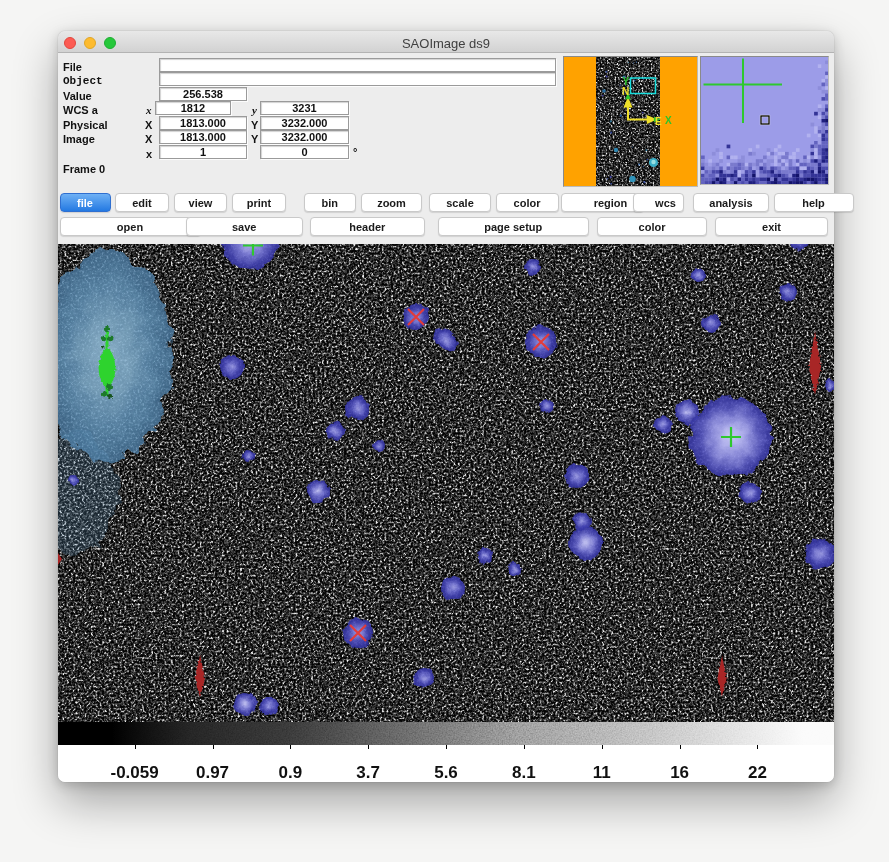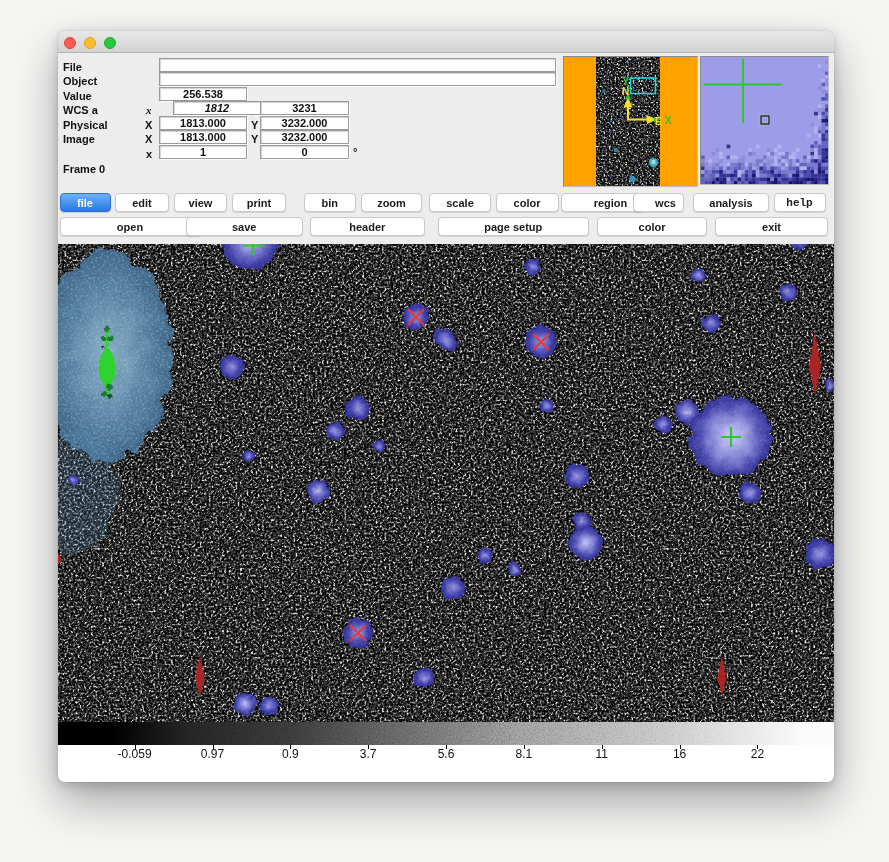--- a/index.html
+++ b/index.html
@@ -22,54 +22,55 @@
          font-size:11px; font-weight:bold; color:#1a1a1a; text-align:center; line-height:18px; }
   .btn.sel { background:linear-gradient(#6fb1f5,#2379e2); border-color:#2f6fd0; color:#fff; }
   #panner { position:absolute; left:505px; top:25px; width:135px; height:131px;
             border:1px solid #bbb; border-top-color:#8a8a8a; border-left-color:#8a8a8a; background:#ffa200; }
   #magnifier { position:absolute; left:642px; top:25px; width:129px; height:129px;
                border:1px solid #bbb; border-top-color:#8a8a8a; border-left-color:#8a8a8a; background:#9c9ce8; }
   #mainimg { position:absolute; left:0; top:213px; width:776px; height:478px; background:#000; }
   #colorbar { position:absolute; left:0; top:691px; width:776px; height:23px;
               background:linear-gradient(to right,#000 0%,#000 7%,#1e1e1e 17%,#303030 30%,#666666 50%,#909090 65%,#b8b8b8 78%,#e4e4e4 90%,#fafafa 96%); }
   #cblabels { position:absolute; left:0; top:714px; width:776px; height:37px; background:#fff; border-radius:0 0 7px 7px; }
-  .cbl { position:absolute; top:2px; font-size:12px; color:#111; transform:translateX(-50%); }
+  .cbl { position:absolute; top:18px; font-size:17px; color:#111; transform:translateX(-50%);font-weight:bold; }
   .tick { position:absolute; top:0; width:1px; height:4px; background:#000; }
 </style>
 </head>
 <body>
 <div id="stage">
  <div id="win">
   <div id="titlebar">
     <div class="tl" style="left:6px;  background:#fc5b53; border:0.5px solid #e2463d;"></div>
     <div class="tl" style="left:26px; background:#fdbb2f; border:0.5px solid #e0a627;"></div>
     <div class="tl" style="left:46px; background:#26c83b; border:0.5px solid #1eae32;"></div>
+    <div id="title">SAOImage ds9</div>
   </div>
 
   <div class="lbl" style="left:5px; top:29.5px;">File</div>
-  <div class="lbl" style="left:5px; top:44px;">Object</div>
+  <div class="lbl" style="left:5px; top:44px;font-family:Liberation Mono, monospace;">Object</div>
   <div class="lbl" style="left:5px; top:58.5px;">Value</div>
   <div class="lbl" style="left:5px; top:73px;">WCS a</div>
   <div class="lbl" style="left:5px; top:87.5px;">Physical</div>
   <div class="lbl" style="left:5px; top:102px;">Image</div>
   <div class="lbl" style="left:5px; top:132px;">Frame 0</div>
 
   <div class="lbl" style="left:88px; top:73px; font-style:italic; font-family:'Liberation Serif',serif;">x</div>
   <div class="lbl" style="left:194px; top:73px; font-style:italic; font-family:'Liberation Serif',serif;">y</div>
   <div class="lbl" style="left:87px; top:87.5px;">X</div>
   <div class="lbl" style="left:193px; top:87.5px;">Y</div>
   <div class="lbl" style="left:87px; top:102px;">X</div>
   <div class="lbl" style="left:193px; top:102px;">Y</div>
   <div class="lbl" style="left:88px; top:116.5px;">x</div>
   <div class="lbl" style="left:295px; top:115px;">°</div>
 
   <div class="entry" style="left:101px; top:26.5px; width:397px; height:14px;"></div>
   <div class="entry" style="left:101px; top:41px; width:397px; height:14px;"></div>
   <div class="entry" style="left:101px; top:55.5px; width:88px; height:14px;">256.538</div>
-  <div class="entry" style="left:115px; top:70px; width:88px; height:14px;font-style:italic;">1812</div>
+  <div class="entry" style="left:97px; top:70px; width:76px; height:14px;">1812</div>
   <div class="entry" style="left:202px; top:70px; width:89px; height:14px;">3231</div>
   <div class="entry" style="left:101px; top:84.5px; width:88px; height:14px;">1813.000</div>
   <div class="entry" style="left:202px; top:84.5px; width:89px; height:14px;">3232.000</div>
   <div class="entry" style="left:101px; top:99px; width:88px; height:14px;">1813.000</div>
   <div class="entry" style="left:202px; top:99px; width:89px; height:14px;">3232.000</div>
   <div class="entry" style="left:101px; top:113.5px; width:88px; height:14px;">1</div>
   <div class="entry" style="left:202px; top:113.5px; width:89px; height:14px;">0</div>
 
   <div id="panner"><svg width="133" height="129" viewBox="0 0 133 129">
           <rect width="133" height="129" fill="#ffa200"></rect>
@@ -489,21 +490,21 @@
   <div class="btn" style="left:57px;  top:162px; width:54px;">edit</div>
   <div class="btn" style="left:116px; top:162px; width:53px;">view</div>
   <div class="btn" style="left:174px; top:162px; width:54px;">print</div>
   <div class="btn" style="left:245.5px; top:162px; width:52.5px;">bin</div>
   <div class="btn" style="left:303px; top:162px; width:61px;">zoom</div>
   <div class="btn" style="left:371px; top:162px; width:62px;">scale</div>
   <div class="btn" style="left:437.5px; top:162px; width:63px;">color</div>
   <div class="btn" style="left:503px; top:162px; width:83px;padding-left:16px;">region</div>
   <div class="btn" style="left:575px; top:162px; width:51px;padding-left:14px;">wcs</div>
   <div class="btn" style="left:635px; top:162px; width:76px;">analysis</div>
-  <div class="btn" style="left:715.5px; top:162px; width:52px;font-family:Liberation Mono, monospace;">help</div>
+  <div class="btn" style="left:715.5px; top:162px; width:80px;">help</div>
 
   <div class="btn" style="left:1.5px; top:186px; width:141px;">open</div>
   <div class="btn" style="left:127.5px; top:186px; width:117.5px;">save</div>
   <div class="btn" style="left:251.5px; top:186px; width:115.5px;">header</div>
   <div class="btn" style="left:380px; top:186px; width:150.5px;">page setup</div>
   <div class="btn" style="left:539px; top:186px; width:110px;">color</div>
   <div class="btn" style="left:657px; top:186px; width:113px;">exit</div>
 
   <div id="mainimg"><svg width="776" height="478" viewBox="0 0 776 478">
           <defs>

